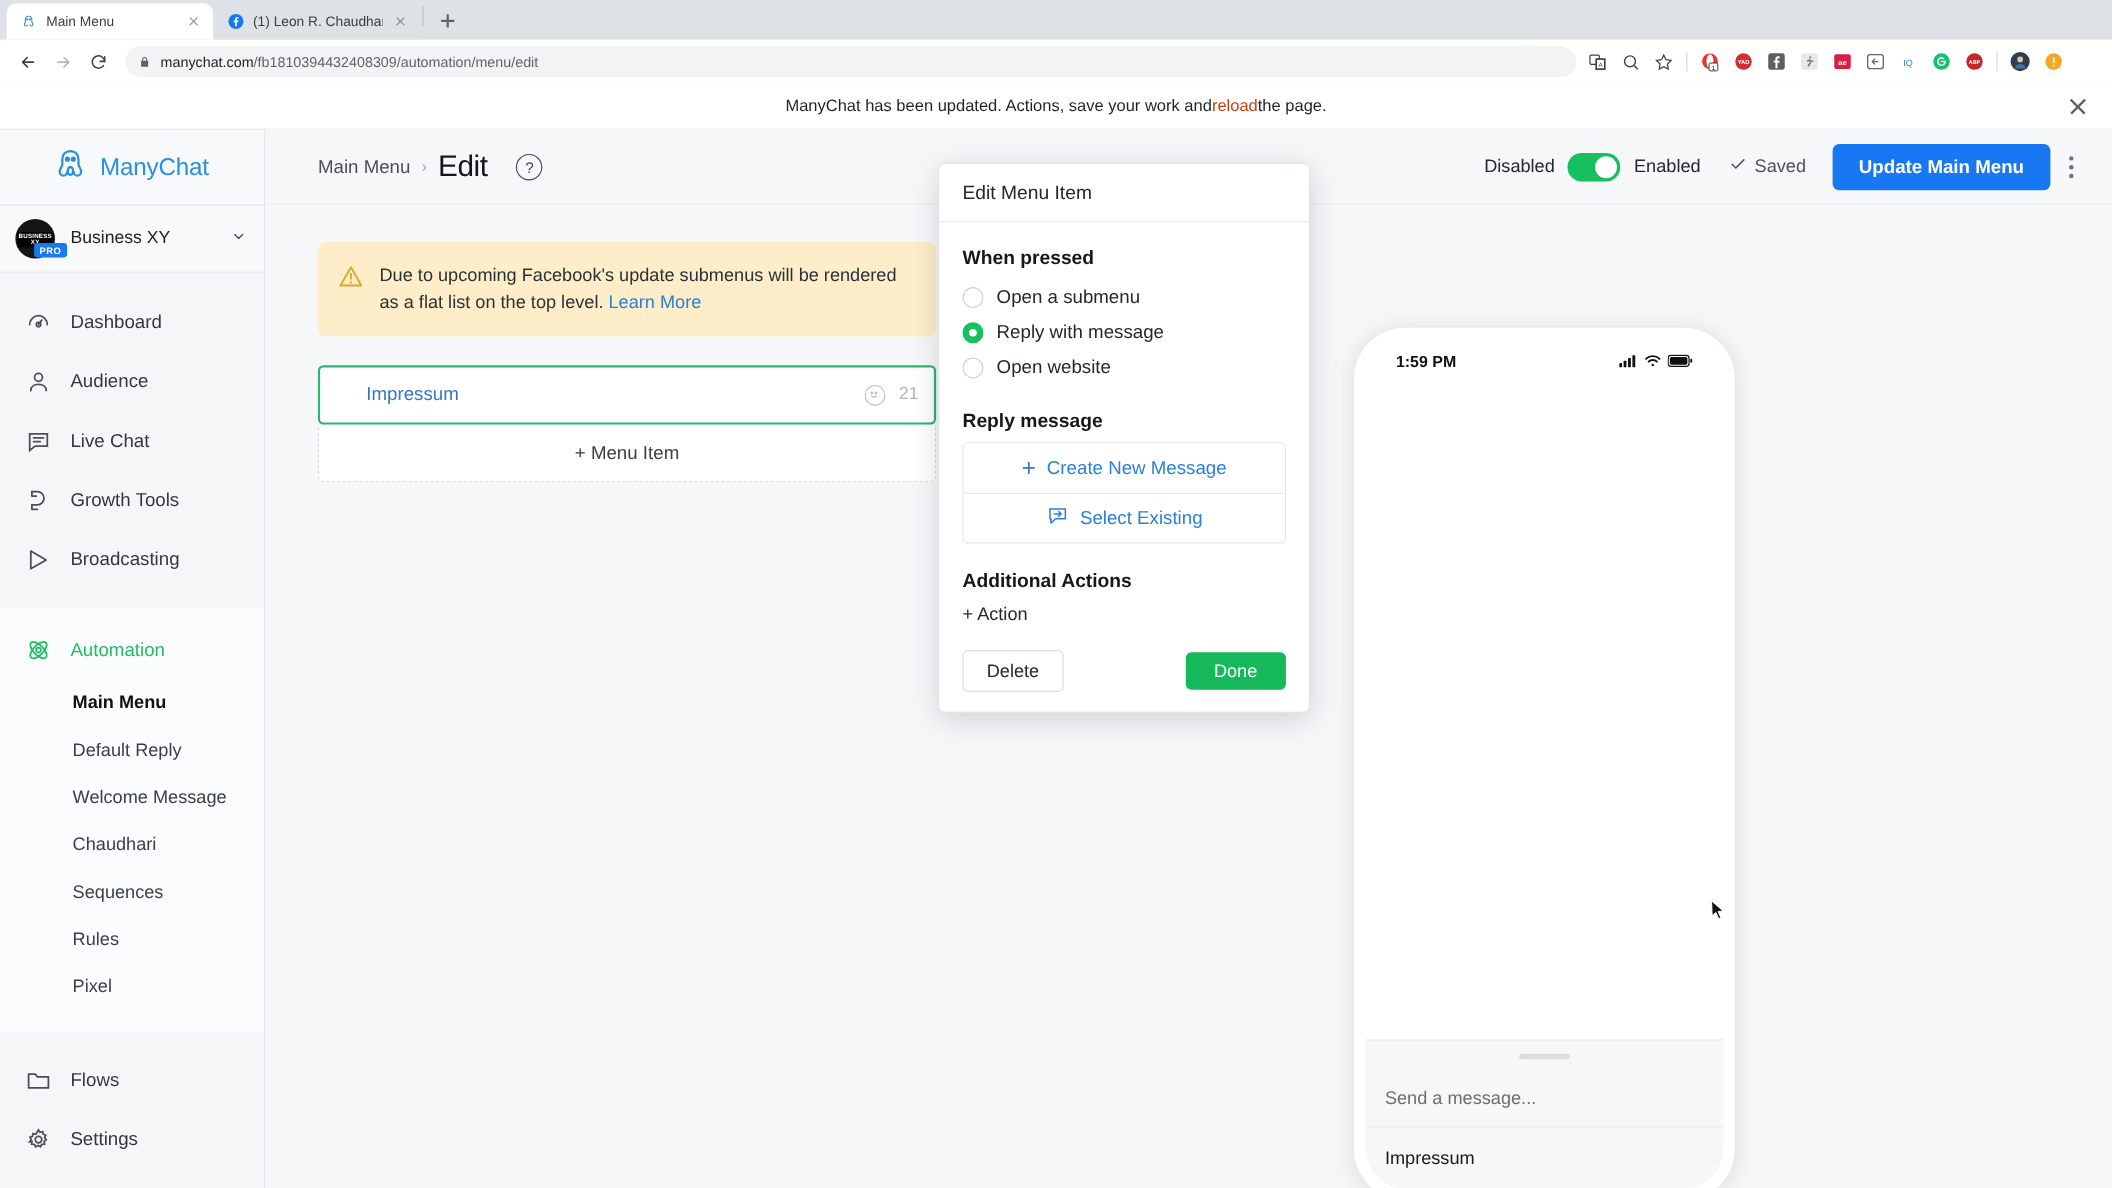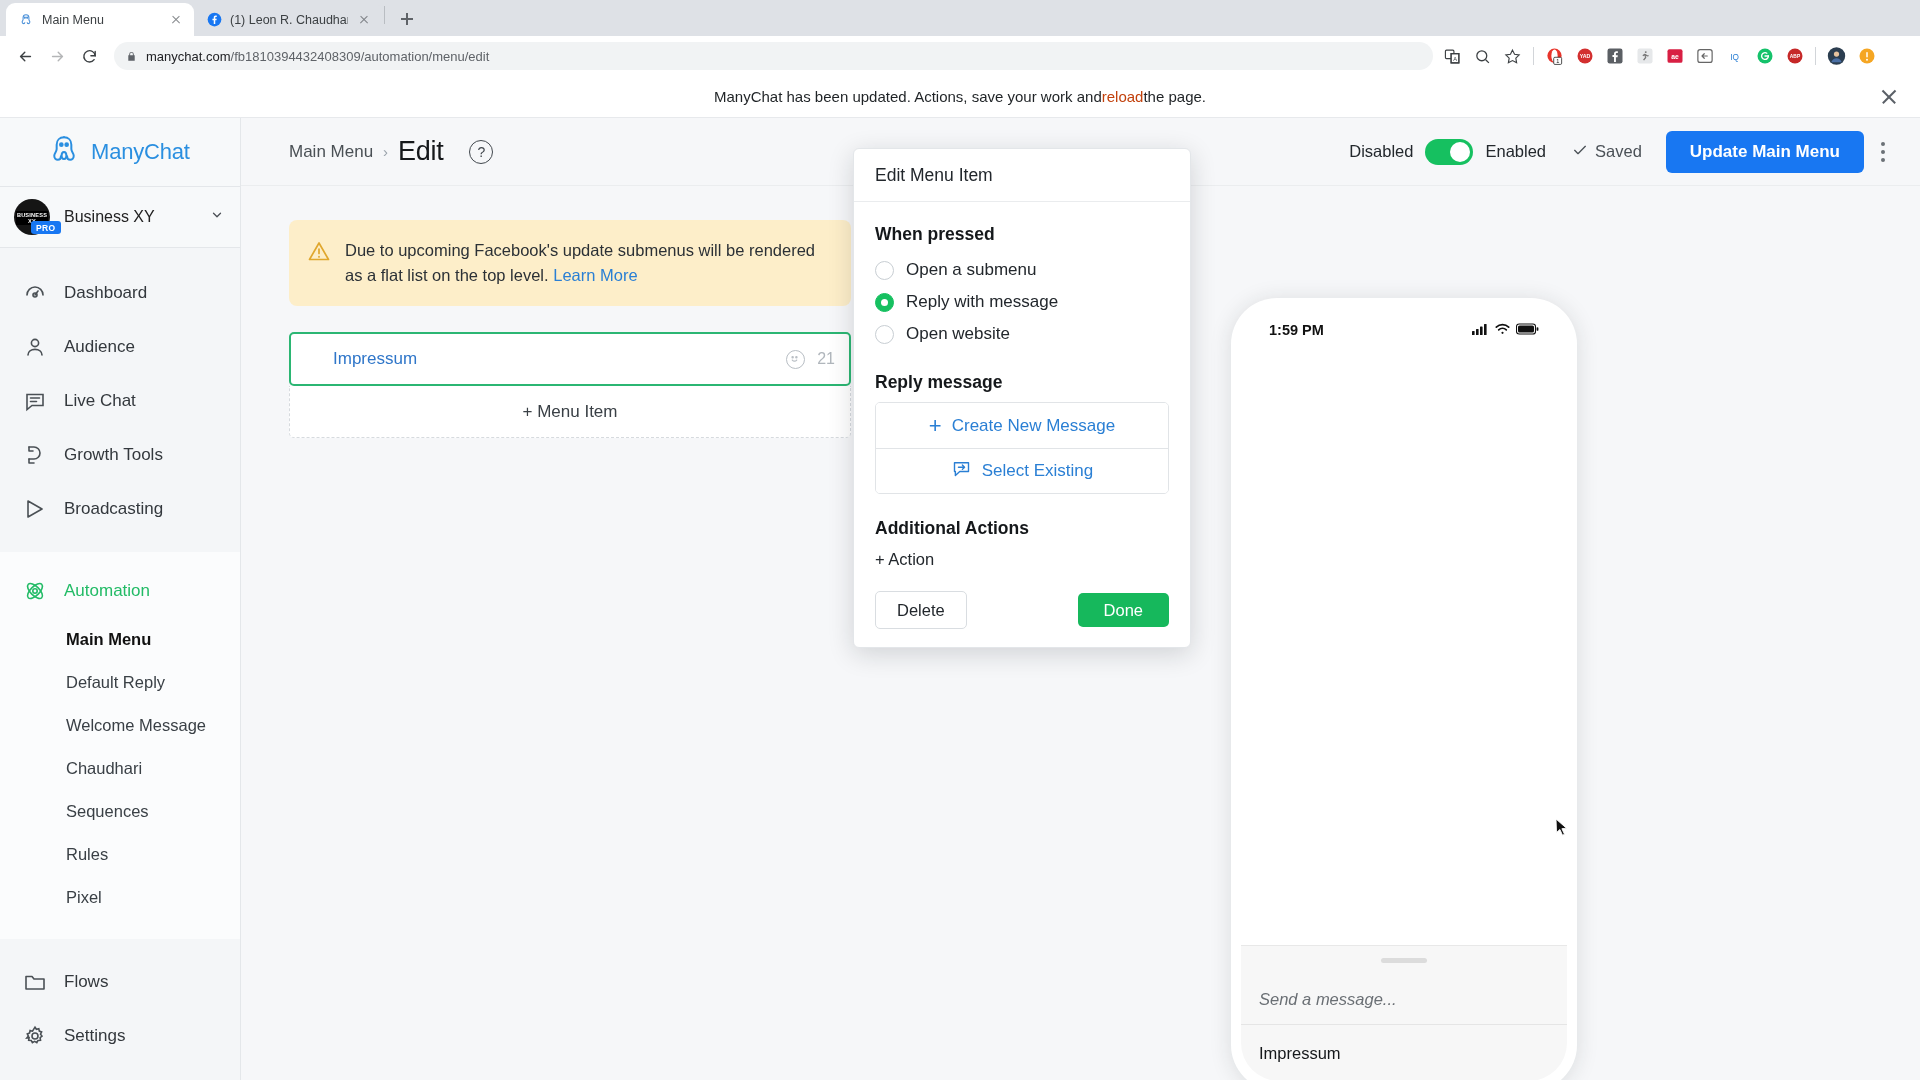--- a/index.html
+++ b/index.html
@@ -177,21 +177,21 @@
     padding: 10px; display:flex; flex-direction:column;
   }
   .phone-screen { flex:1; background:#fff; border-radius:38px; display:flex; flex-direction:column; overflow:hidden; position:relative;}
   .status-bar { height: 44px; display:flex; align-items:center; padding: 0 28px; font-size:14.5px; font-weight:bold; color:#111; }
   .status-right { margin-left:auto; display:flex; align-items:center; gap:6px; }
   .notch { position:absolute; left:50%; transform:translateX(-50%); top:0; width:148px; height:24px; background:#fff; border-radius:0 0 16px 16px;}
   .chat-area { flex:1; background:#fff; }
   .grab-wrap { height: 30px; background:#f7f7f7; border-top:1px solid #e8e8e8; display:flex; align-items:center; justify-content:center; }
   .grabber { width:46px; height:5px; border-radius:3px; background:#dcdcdc; }
   .send-row { height: 50px; background:#f7f7f7; display:flex; align-items:center; padding-left:18px;
-              font-size:16.5px; color:#6a6f74; border-bottom:1px solid #e5e5e5;font-style:italic;}
+              font-size:16.5px; color:#6a6f74; border-bottom:1px solid #e5e5e5;}
   .menu-preview-row { height: 56px; background:#f7f7f7; display:flex; align-items:center; padding-left:18px;
                       font-size:16.5px; color:#15181b; }
 
   .cursor { position:absolute; left:1314px; top:700px; width:14px; height:20px; }
 </style>
 </head>
 <body>
 
 <div class="browser-chrome">
   <div class="tabstrip">

